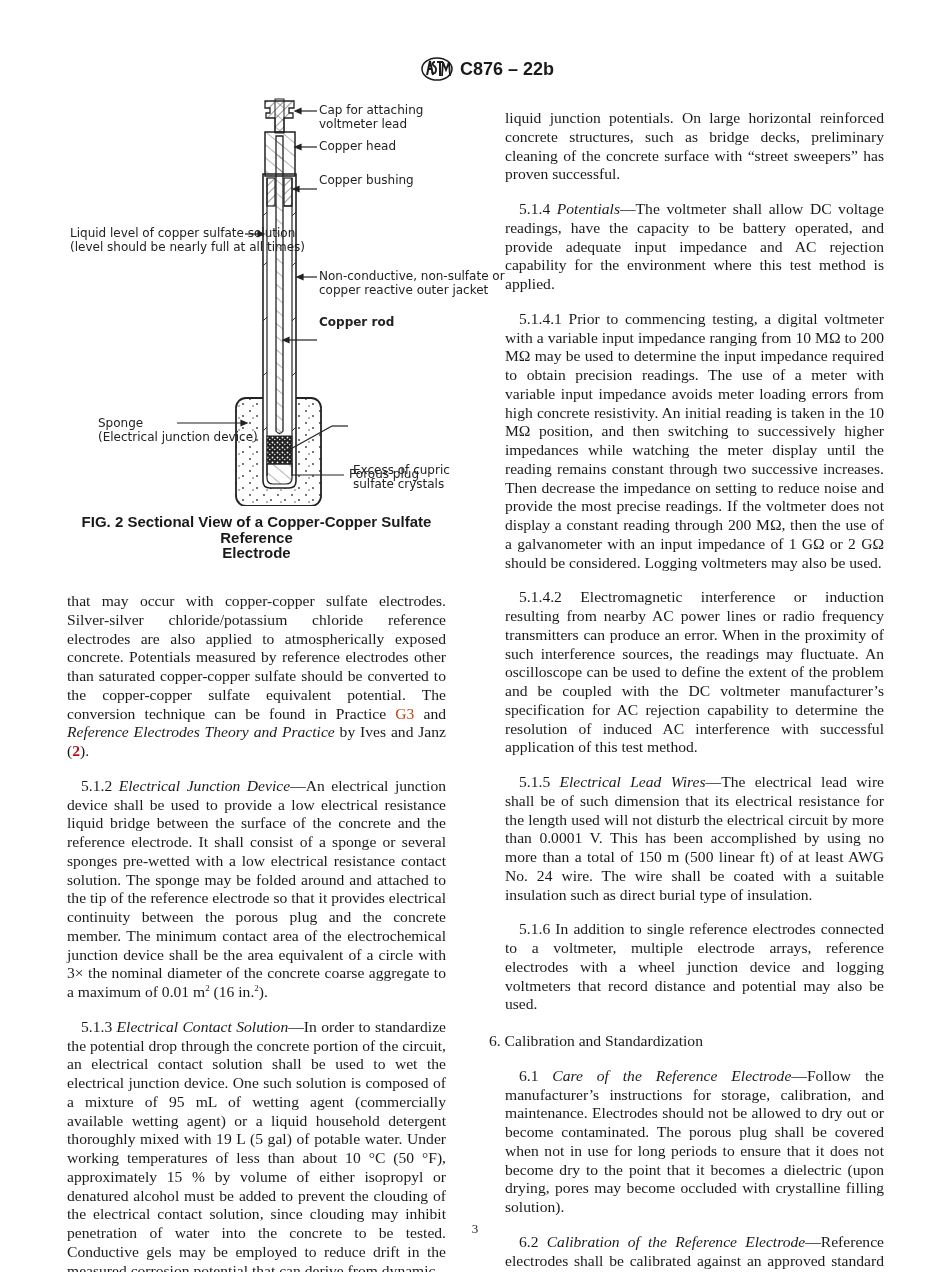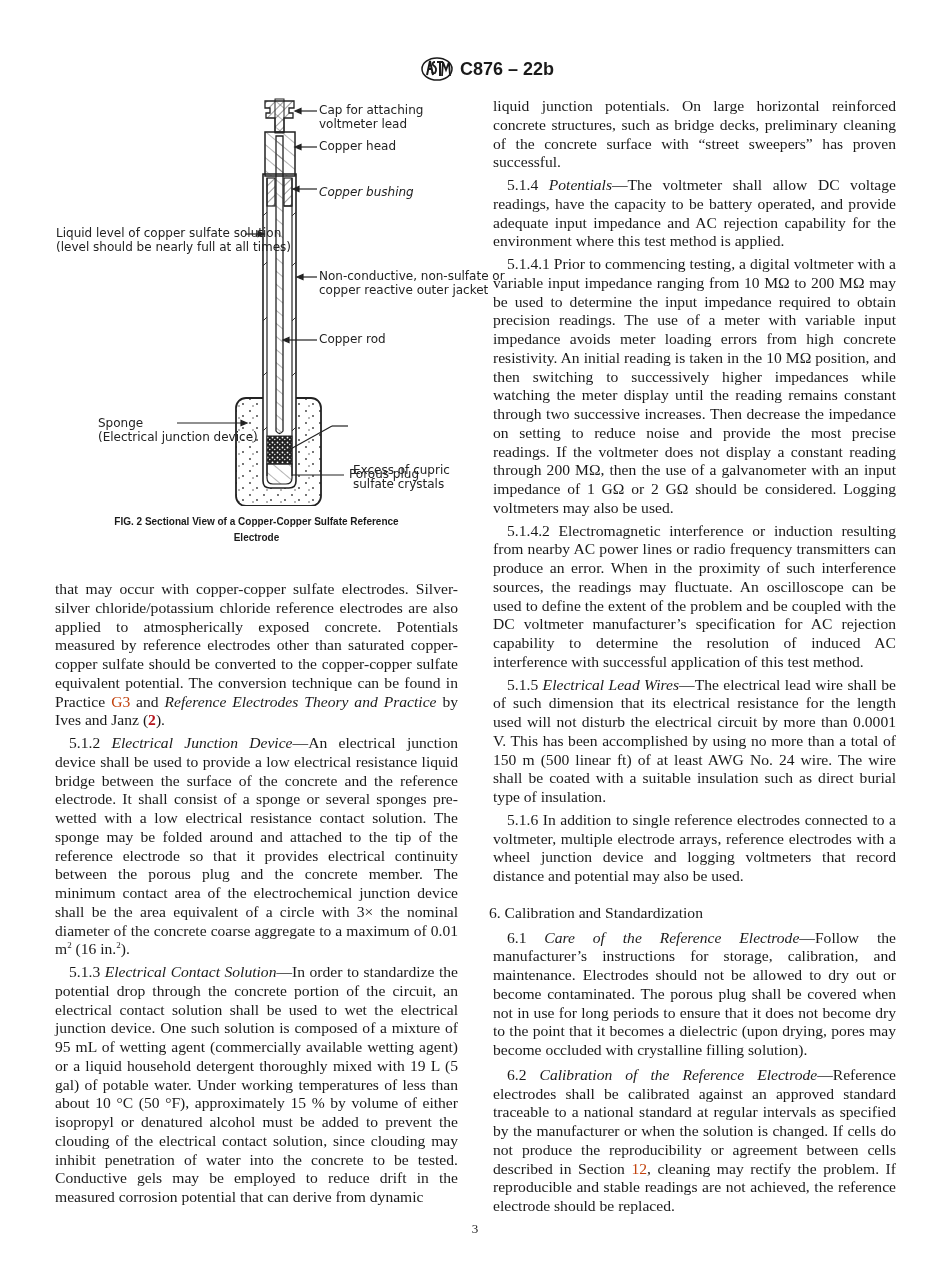--- a/index.html
+++ b/index.html
@@ -4,30 +4,30 @@
 <style>
   html, body { margin: 0; padding: 0; background: #ffffff; }
   body { width: 950px; height: 1272px; position: relative; overflow: hidden; color: #1a1a1a; }
   .header { position: absolute; top: 56px; left: 0; width: 950px; text-align: center; padding-left: 12px; }
   .header-inner { display: inline-flex; align-items: center; gap: 6px; }
   .astm-logo { width: 34px; height: 26px; }
   .doc-id { font-family: "Liberation Sans", sans-serif; font-weight: bold; font-size: 18px; color: #1a1a1a; }
   .col { position: absolute; font-family: "Liberation Serif", serif; font-size: 15.6px; line-height: 18.75px; text-align: justify; hyphens: manual; }
   .col-left { left: 51px; top: 576px; width: 411px; }
   .col-right { left: 489px; top: 93px; width: 411px; }
-  .col p { margin: 4px; }
+  .col p { margin: 16px; }
   .col p.ind { text-indent: 14px; }
   .col p.gap { margin-top: 6px; }
   .section-heading { font-weight: normal; margin: 18px 0 6px 0 !important; text-indent: 0 !important; }
   .link { color: #c2410c; }
   .link-bold { color: #b5121b; font-weight: bold; }
   em { font-style: italic; }
   .figure { position: absolute; left: 51px; top: 96px; width: 430px; height: 410px; }
   .fig-label { position: absolute; font-family: "DejaVu Sans", sans-serif; font-size: 12px; line-height: 13.5px; color: #222; white-space: nowrap; }
-  .fig-caption { position: absolute; left: 51px; top: 514px; width: 411px; text-align: center; font-family: "Liberation Sans", sans-serif; font-weight: bold; font-size: 10px; line-height: 15.5px; }
+  .fig-caption { position: absolute; left: 51px; top: 514px; width: 411px; text-align: center; font-family: "Liberation Sans", sans-serif; font-weight: bold; font-size: 15px; line-height: 15.5px; }
   .page-number { position: absolute; top: 1221px; left: 0; width: 950px; text-align: center; font-family: "Liberation Serif", serif; font-size: 13px; }
   sup { font-size: 9px; line-height: 0; }
 </style>
 </head>
 <body>
 
 <div class="header">
   <div class="header-inner">
     <svg class="astm-logo" viewBox="0 0 34 26">
       <ellipse cx="17" cy="13" rx="15" ry="11" fill="none" stroke="#1a1a1a" stroke-width="1.5"></ellipse>
@@ -110,24 +110,24 @@
         <polygon points="232,244 238,241.5 238,246.5"></polygon>
       <line x1="126" y1="327" x2="190" y2="327"></line>
         <polygon points="196,327 190,324.5 190,329.5"></polygon>
       <line x1="236" y1="355" x2="281" y2="330"></line>
         <line x1="281" y1="330" x2="297" y2="330"></line>
       <line x1="241" y1="379" x2="293" y2="379"></line>
     </g>
   </svg>
   <div class="fig-label" style="left:268px;top:8px;"><span>Cap for attaching</span><br><span>voltmeter lead</span></div>
   <div class="fig-label" style="left:268px;top:44px;">Copper head</div>
-  <div class="fig-label" style="left:268px;top:90px;font-style:italic;">Copper bushing</div>
-  <div class="fig-label" style="left:5px;top:131px;"><span>Liquid level of copper sulfate solution</span><br><span>(level should be nearly full at all times)</span></div>
+  <div class="fig-label" style="left:268px;top:78px;">Copper bushing</div>
+  <div class="fig-label" style="left:19px;top:131px;"><span>Liquid level of copper sulfate solution</span><br><span>(level should be nearly full at all times)</span></div>
   <div class="fig-label" style="left:268px;top:174px;"><span>Non-conductive, non-sulfate or</span><br><span>copper reactive outer jacket</span></div>
-  <div class="fig-label" style="left:268px;top:237px;">Copper rod</div>
+  <div class="fig-label" style="left:268px;top:220px;font-weight:bold;">Copper rod</div>
   <div class="fig-label" style="left:47px;top:321px;"><span>Sponge</span><br><span>(Electrical junction device)</span></div>
   <div class="fig-label" style="left:302px;top:321px;margin-top:47px;"><span>Excess of cupric</span><br><span>sulfate crystals</span></div>
   <div class="fig-label" style="left:298px;top:372px;">Porous plug</div>
 </div>
 <div class="fig-caption">
   <span>FIG. 2 Sectional View of a Copper-Copper Sulfate Reference</span><br><span>Electrode</span>
 </div>
 
 <div class="col col-left">
   <p><span>that may occur with copper-copper sulfate electrodes. Silver-silver chloride/potassium chloride reference electrodes are also applied to atmospherically exposed concrete. Potentials measured by reference electrodes other than saturated copper-copper sulfate should be converted to the copper-copper sulfate equivalent potential. The conversion technique can be found in Practice </span><span class="link">G3</span><span> and </span><em>Reference Electrodes Theory and Practice</em><span> by Ives and Janz (</span><span class="link-bold">2</span><span>).</span></p>

